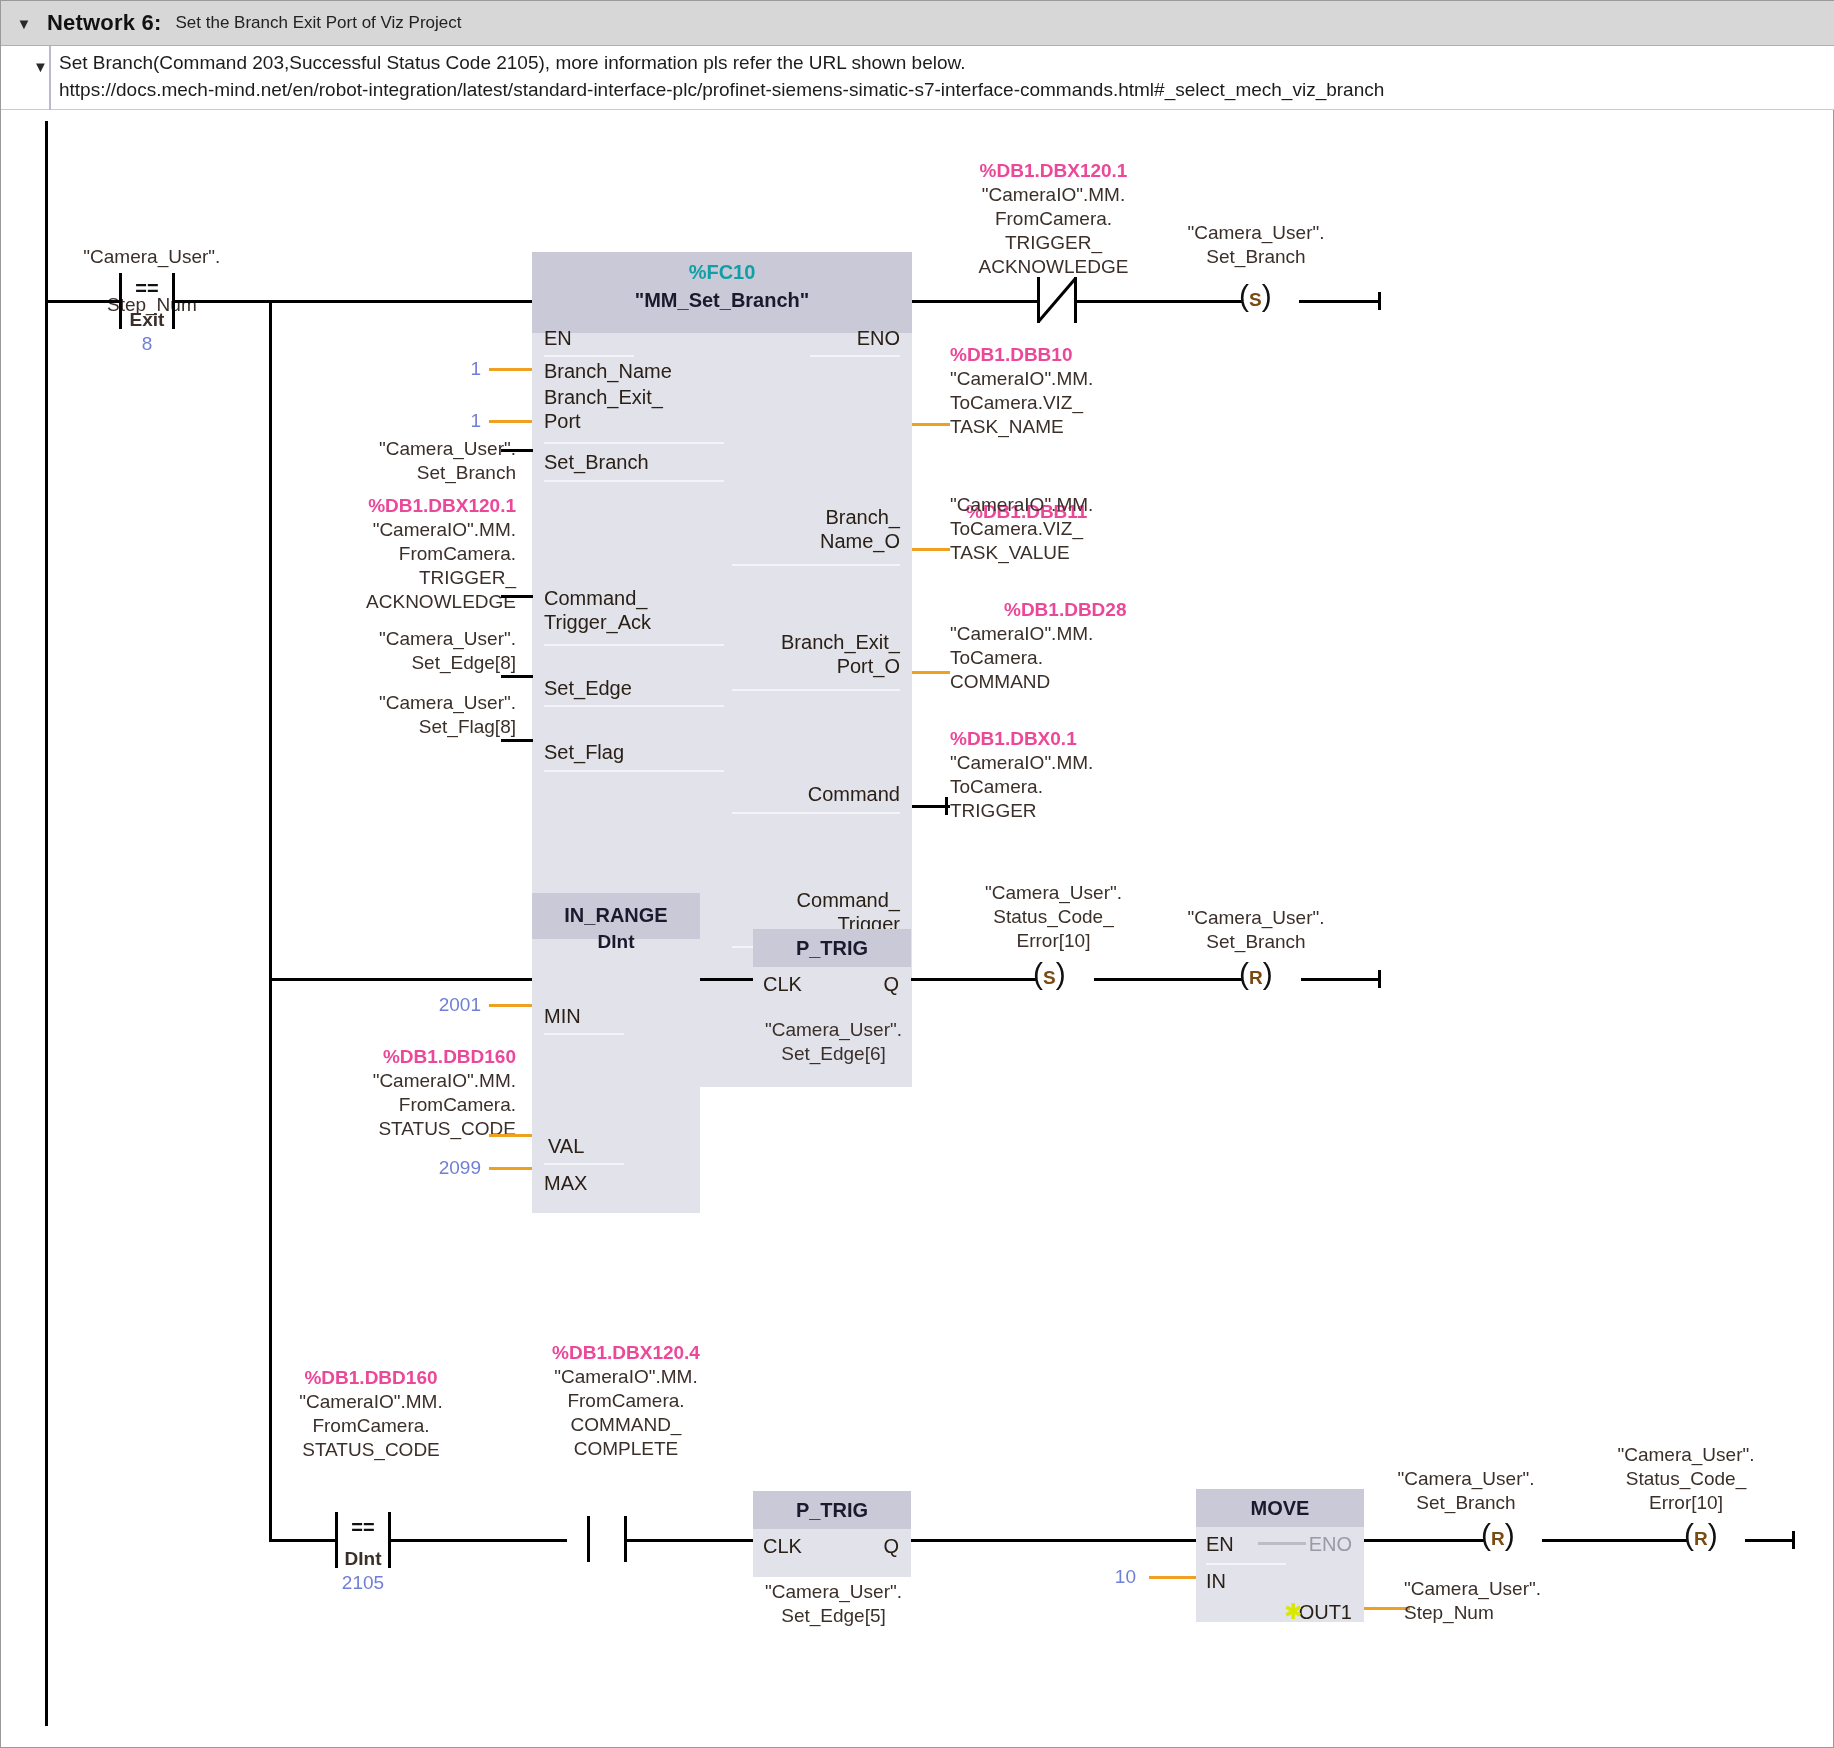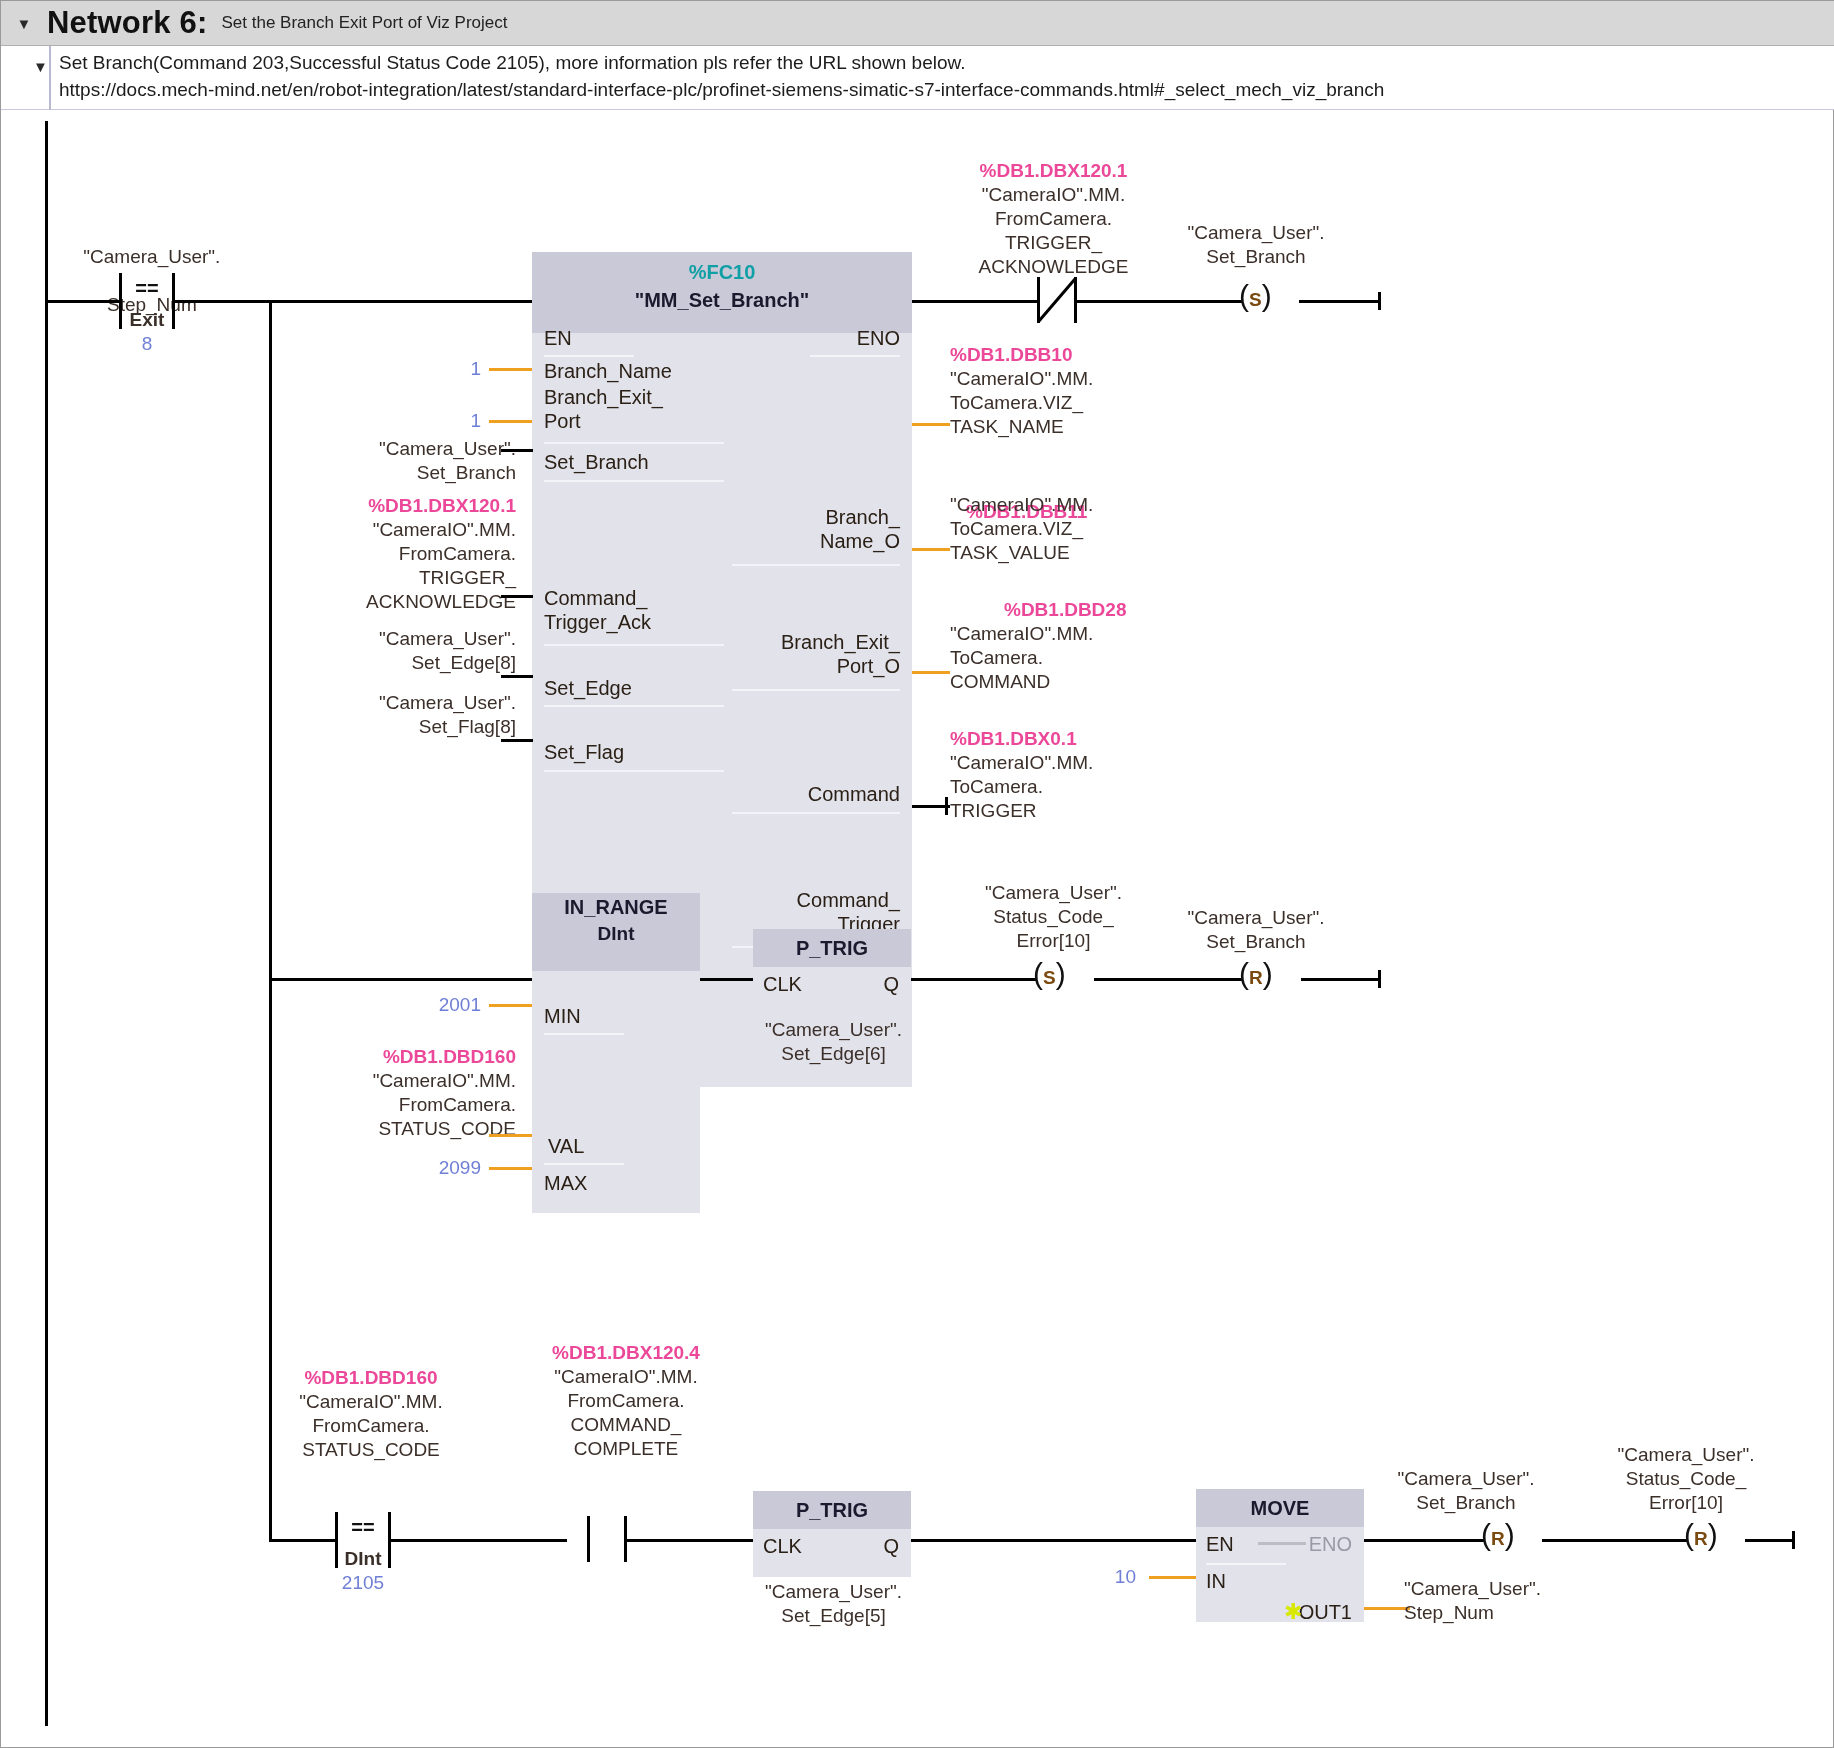--- a/index.html
+++ b/index.html
@@ -17,21 +17,21 @@
         border:1px solid #9a9a9a;background:#fff;}
   
   #net-header{
     position:absolute;left:0;top:0;width:1834px;height:45px;
     background:#d7d7d7;border-bottom:1px solid #b0b0b0;
     display:flex;align-items:center;box-sizing:border-box;
   }
   #net-header .twisty{
     width:46px;text-align:center;font-size:15px;color:#2a2a2a;line-height:1;
   }
-  #net-header .nettitle{font-size:31px;font-weight:bold;color:#111;letter-spacing:.2px;}
+  #net-header .nettitle{font-size:22px;font-weight:bold;color:#111;letter-spacing:.2px;}
   #net-header .netdesc{font-size:17px;color:#222;margin-left:14px;}
   
   #net-comment{
     position:absolute;left:0;top:45px;width:1834px;height:64px;
     background:#fff;box-sizing:border-box;
     border-bottom:1px solid #c9c9dd;
   }
   #net-comment .ctw{position:absolute;left:32px;top:12px;font-size:15px;color:#2a2a2a;}
   #net-comment .l1{position:absolute;left:58px;top:6px;font-size:19px;color:#1c1c1c;white-space:nowrap;}
   #net-comment .l2{position:absolute;left:58px;top:33px;font-size:19px;color:#1c1c1c;white-space:nowrap;}
@@ -230,21 +230,21 @@
 Set_Branch</div>
     <div class="coil" style="left:1238px;top:168px;">
       <span class="par">(</span><span class="ltr">S</span><span class="par">)</span>
     </div>
     <div class="wire wh" style="left:1298px;top:189px;width:82px;"></div>
     <div class="wire wv" style="left:1377px;top:181px;height:18px;"></div>
 
     <div class="wire wh" style="left:268px;top:867px;width:264px;"></div>
 
     <div class="fb" style="left:531px;top:782px;width:168px;height:320px;">
-      <div class="hdr" style="height:78px;padding-top:0;">
+      <div class="hdr" style="height:46px;padding-top:8px;">
         <div class="t2">IN_RANGE</div>
         <div class="t2" style="font-size:19px;line-height:26px;">DInt</div>
       </div>
       <div class="pin" style="left:12px;top:111px;">MIN</div>
       <div class="sep" style="left:12px;top:140px;width:80px;"></div>
       <div class="pin" style="left:16px;top:241px;">VAL</div>
       <div class="sep" style="left:12px;top:270px;width:80px;"></div>
       <div class="pin" style="left:12px;top:278px;">MAX</div>
     </div>
 

